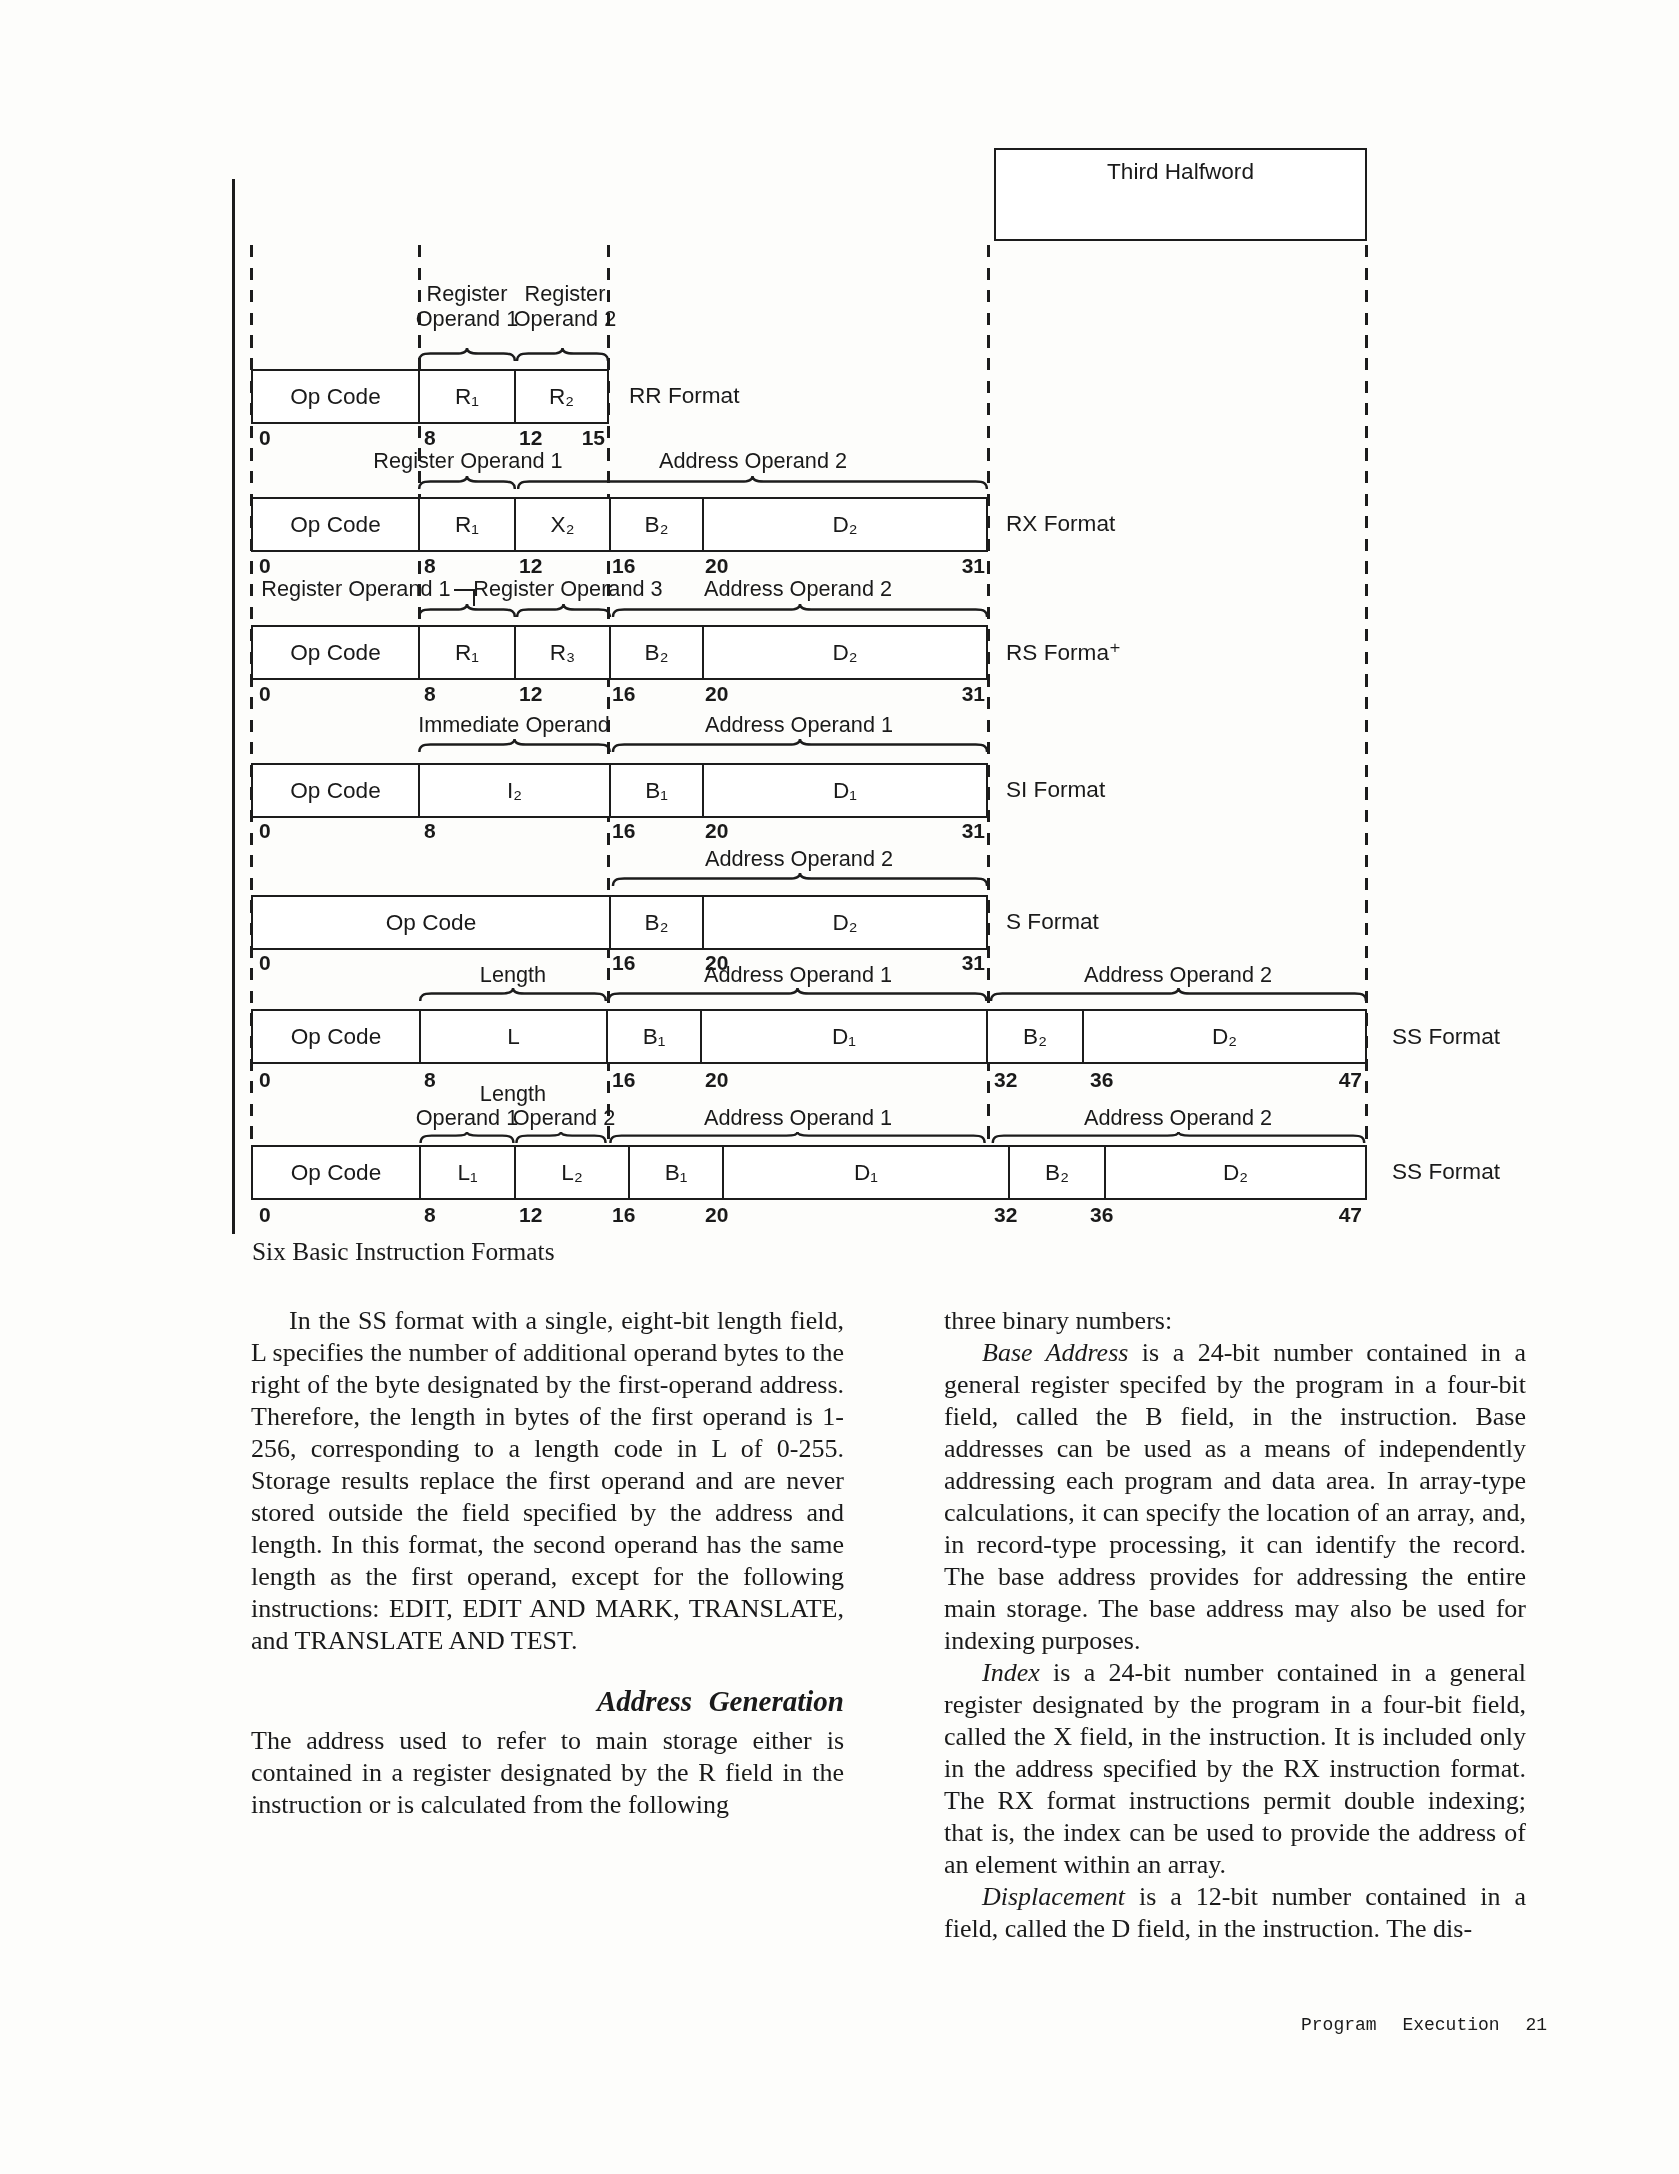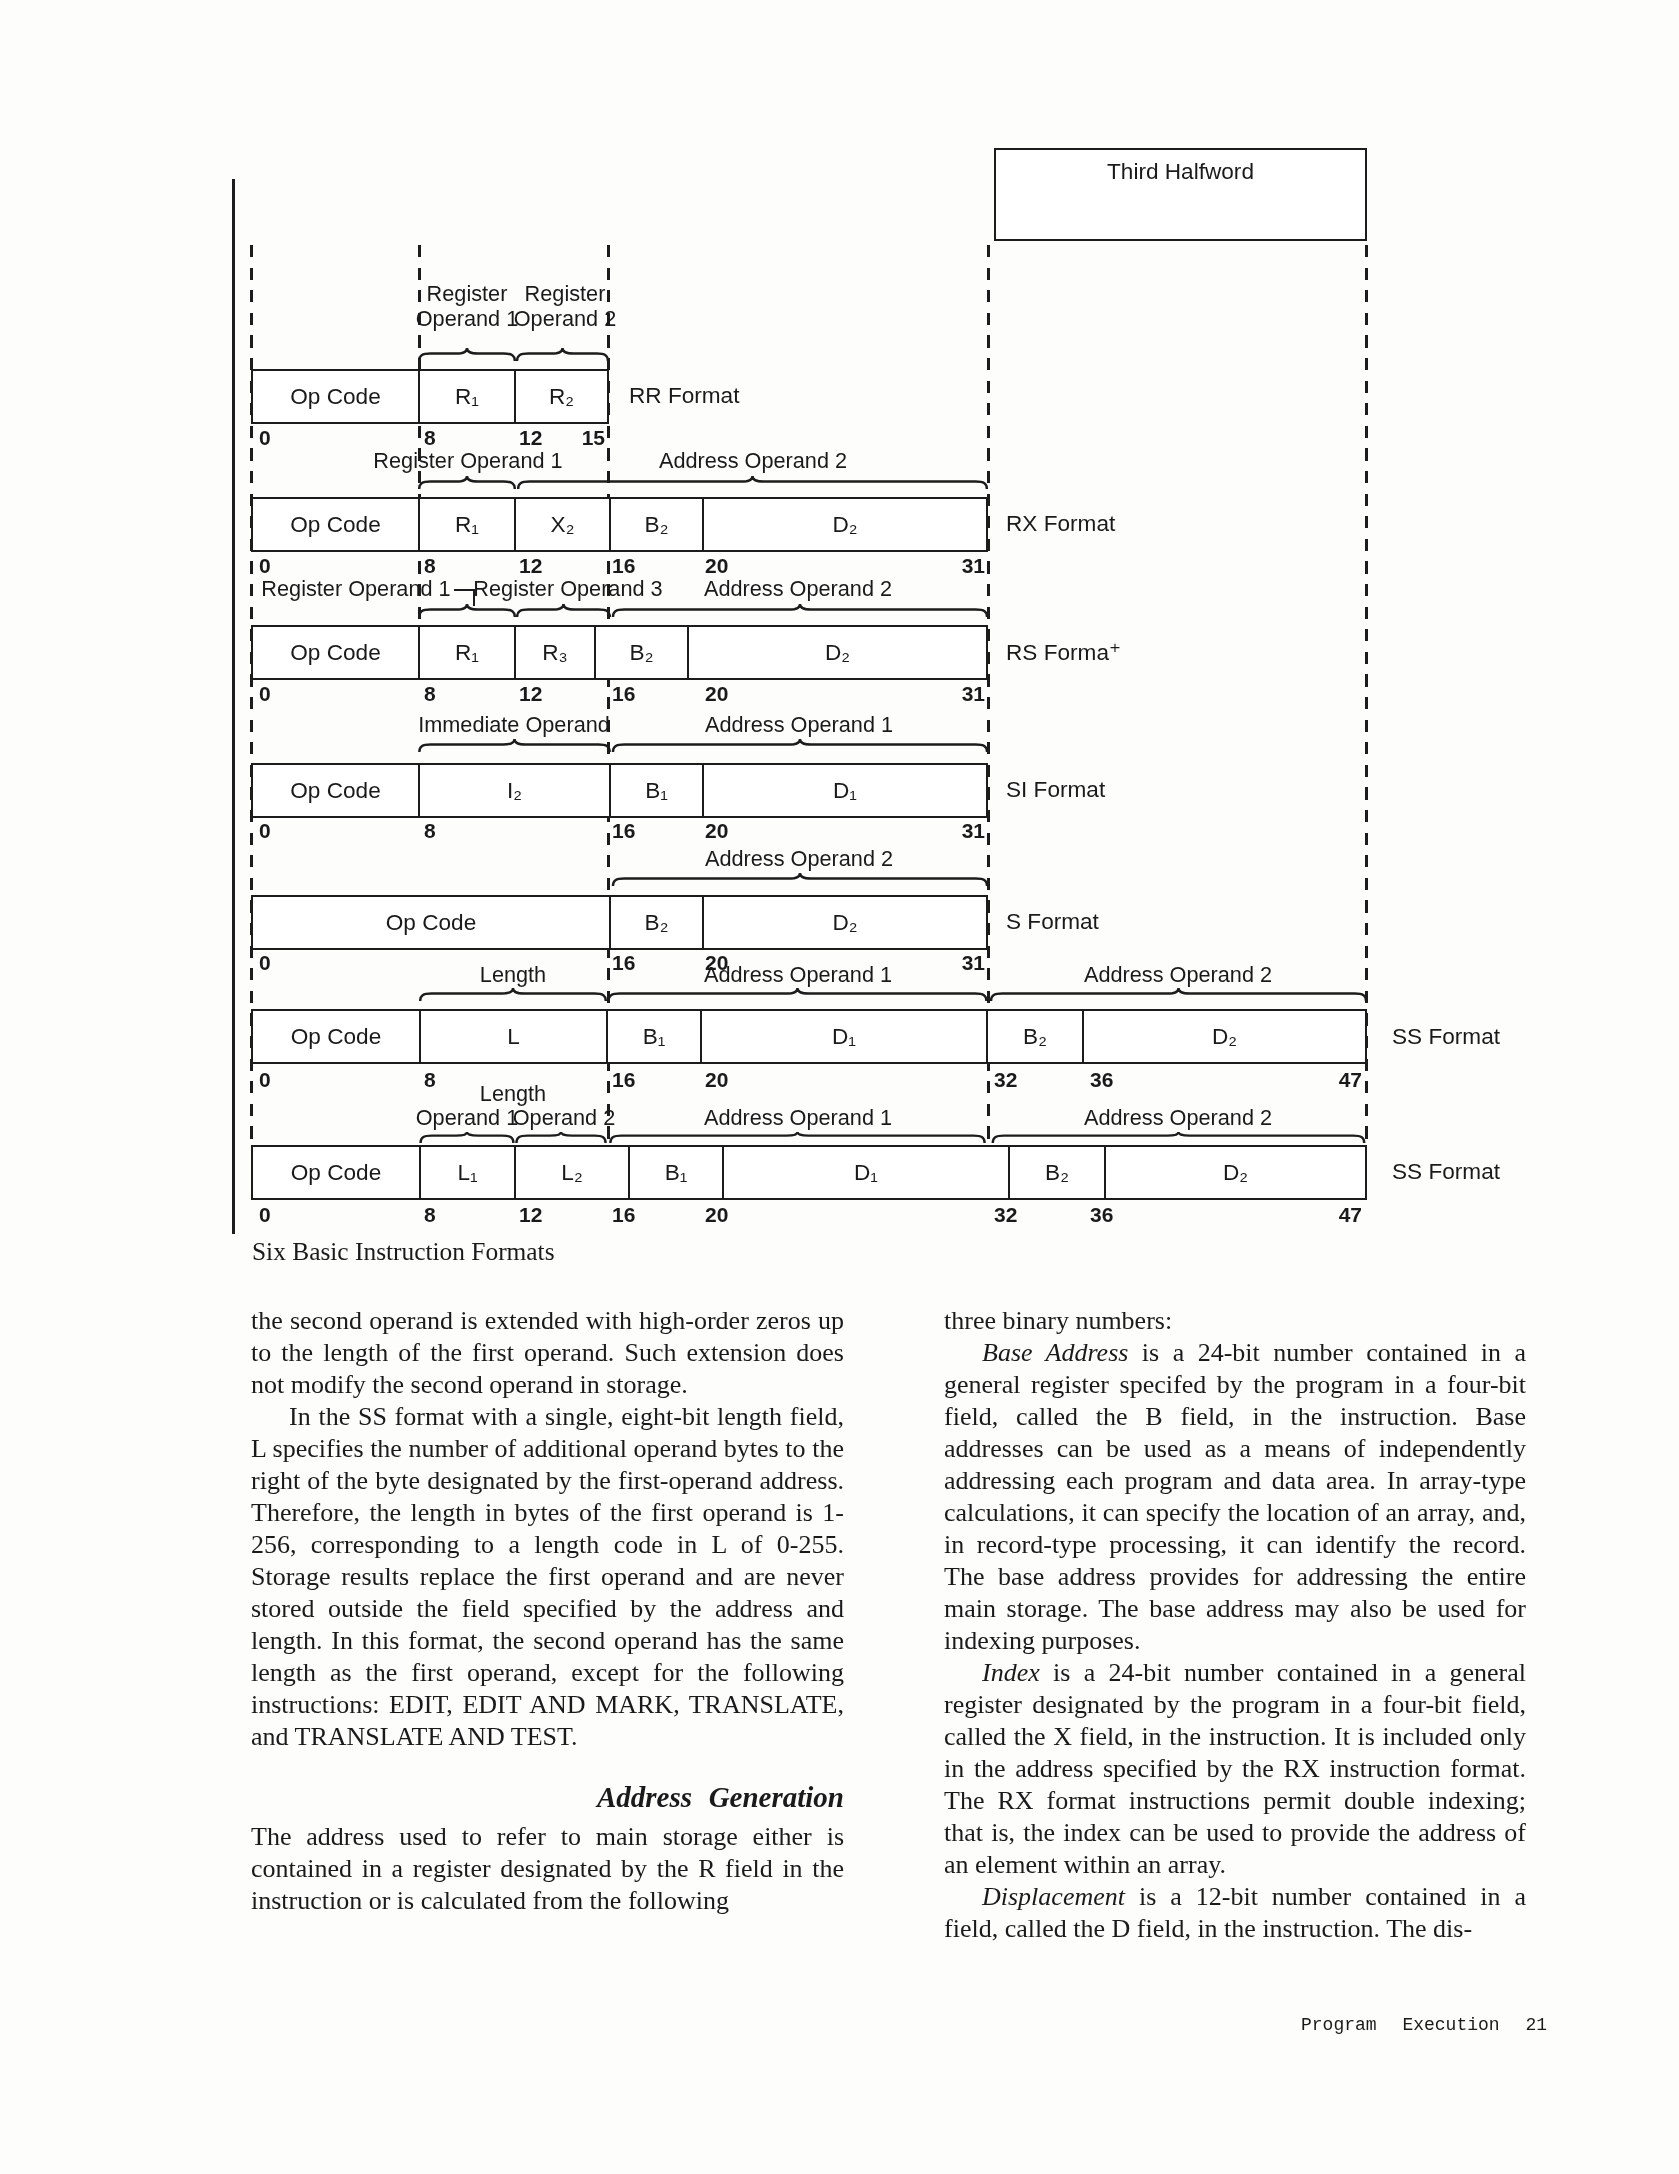--- a/index.html
+++ b/index.html
@@ -119,21 +119,21 @@
       </svg></div>
   <div class="brace" style="left:516px;top:603px;width:95px;height:15px"><svg width="95" height="15" viewBox="0 0 101 16">
         <path d="M1 15 C1 9 4 7 13 7 L 38.5 7 Q 50.5 7 50.5 1 Q 50.5 7 62.5 7 L 88 7 C 97 7 100 9 100 15" fill="none" stroke="#1c1c1c" stroke-width="2.6"></path>
       </svg></div>
   <div class="brace" style="left:611px;top:603px;width:378px;height:15px"><svg width="378" height="15" viewBox="0 0 401 16">
         <path d="M1 15 C1 9 4 7 13 7 L 188.5 7 Q 200.5 7 200.5 1 Q 200.5 7 212.5 7 L 388 7 C 397 7 400 9 400 15" fill="none" stroke="#1c1c1c" stroke-width="2.6"></path>
       </svg></div>
   <div class="fbox" style="left:251px;top:625px;width:737px">
     <div class="cell" style="width:167px">Op Code</div>
     <div class="cell" style="width:96px">R₁</div>
-    <div class="cell" style="width:80px">R₃</div>
+    <div class="cell" style="width:95px">R₃</div>
     <div class="cell" style="width:93px">B₂</div>
     <div class="cell">D₂</div>
   </div>
   <span class="fmt" style="left:1006px;top:639px">RS Forma⁺</span>
   <span class="bit" style="left:259px;top:682px">0</span>
   <span class="bit" style="left:424px;top:682px">8</span>
   <span class="bit" style="left:519px;top:682px">12</span>
   <span class="bit" style="left:612px;top:682px">16</span>
   <span class="bit" style="left:705px;top:682px">20</span>
   <span class="bit r" style="left:985px;top:682px">31</span>
@@ -235,21 +235,20 @@
   <span class="bit" style="left:519px;top:1203px">12</span>
   <span class="bit" style="left:612px;top:1203px">16</span>
   <span class="bit" style="left:705px;top:1203px">20</span>
   <span class="bit" style="left:994px;top:1203px">32</span>
   <span class="bit" style="left:1090px;top:1203px">36</span>
   <span class="bit r" style="left:1362px;top:1203px">47</span>
 
   <div class="caption" style="left:252px;top:1237px">Six Basic Instruction Formats</div>
 
   <div class="col" style="left:251px;top:1305px;width:593px">
-    <p>the second operand is extended with high-order zeros up to the length of the first operand. Such extension does not modify the second operand in storage.</p>
     <p class="ind">In the SS format with a single, eight-bit length field, L specifies the number of additional operand bytes to the right of the byte designated by the first-operand address. Therefore, the length in bytes of the first operand is 1-256, corresponding to a length code in L of 0-255. Storage results replace the first operand and are never stored outside the field specified by the address and length. In this format, the second operand has the same length as the first operand, except for the following instructions: EDIT, EDIT AND MARK, TRANSLATE, and TRANSLATE AND TEST.</p>
     <h3 class="subhead">Address Generation</h3>
     <p>The address used to refer to main storage either is contained in a register designated by the R field in the instruction or is calculated from the following</p>
   </div>
 
   <div class="col" style="left:944px;top:1305px;width:582px">
     <p>three binary numbers:</p>
     <p class="ind"><i>Base Address</i><span> is a 24-bit number contained in a general register specifed by the program in a four-bit field, called the B field, in the instruction. Base addresses can be used as a means of independently addressing each program and data area. In array-type calculations, it can specify the location of an array, and, in record-type processing, it can identify the record. The base address provides for addressing the entire main storage. The base address may also be used for indexing purposes.</span></p>
     <p class="ind"><i>Index</i><span> is a 24-bit number contained in a general register designated by the program in a four-bit field, called the X field, in the instruction. It is included only in the address specified by the RX instruction format. The RX format instructions permit double indexing; that is, the index can be used to provide the address of an element within an array.</span></p>
     <p class="ind"><i>Displacement</i><span> is a 12-bit number contained in a field, called the D field, in the instruction. The dis-</span></p>

